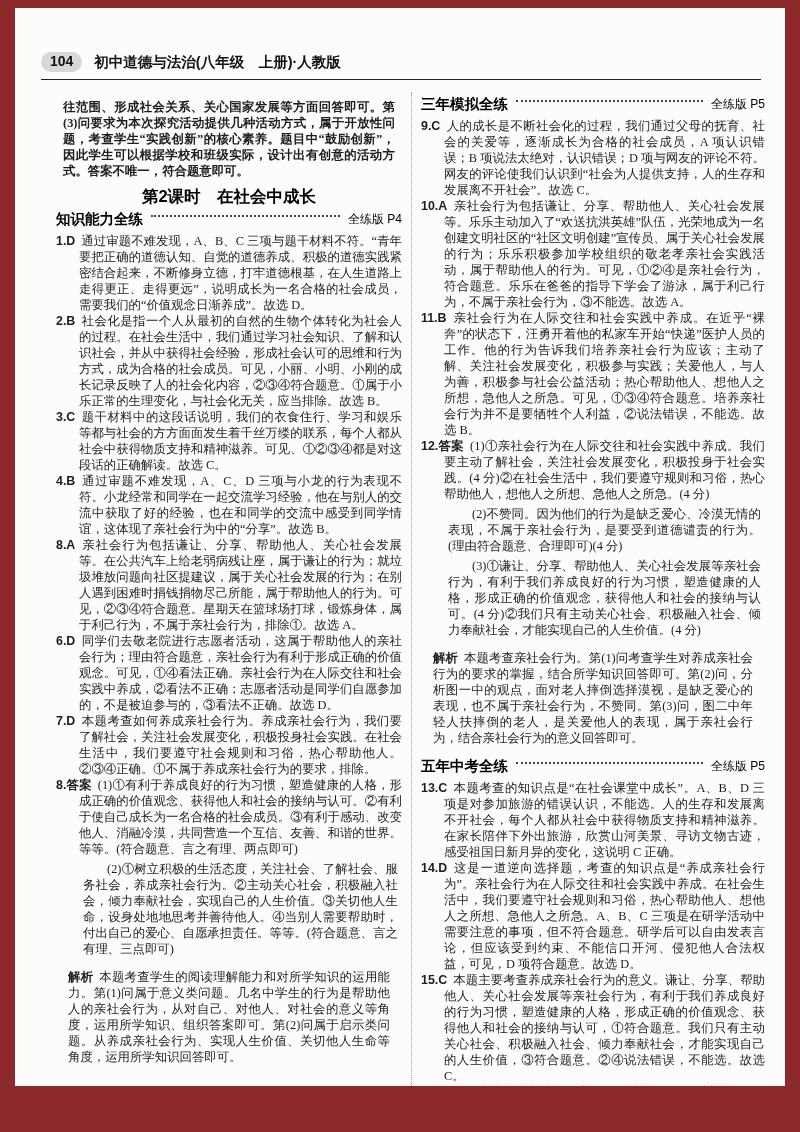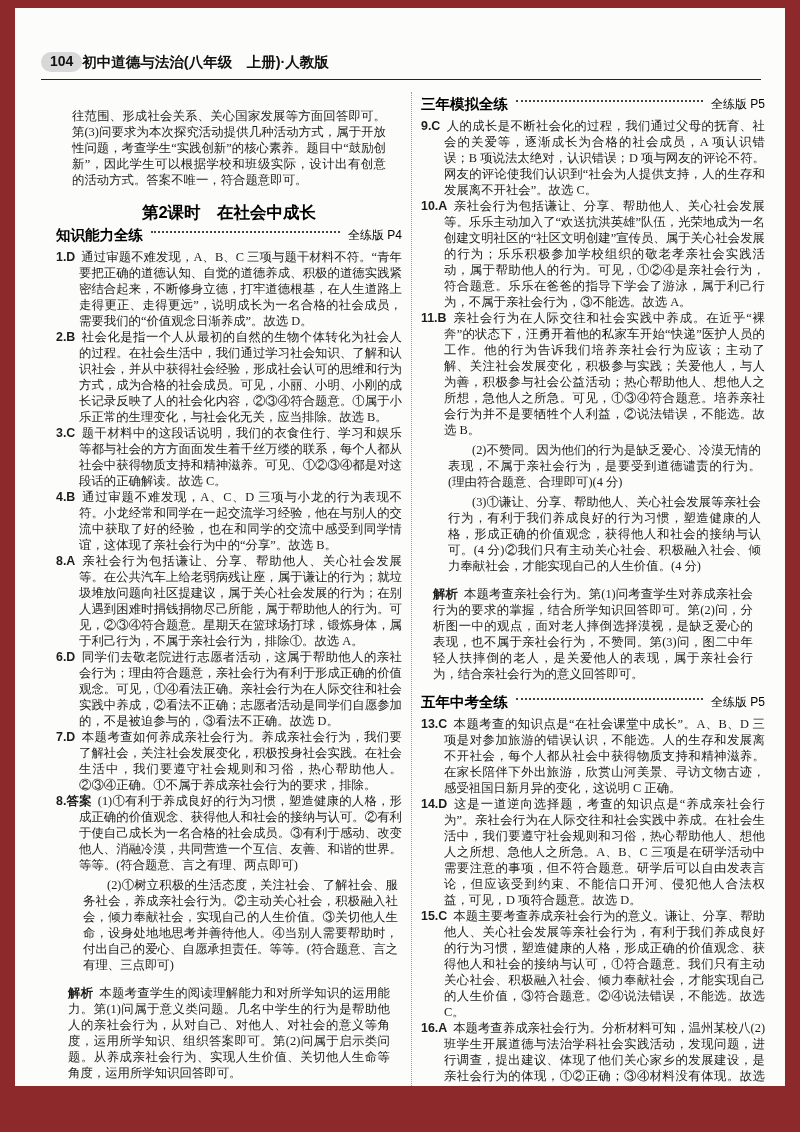--- a/index.html
+++ b/index.html
@@ -7,38 +7,38 @@
     width:800px;height:1132px;position:relative;
     background:#8d282b;
     font-family:"Liberation Serif","DejaVu Serif",serif;
     color:#1c1c1c;
   }
   .sheet{
     position:absolute;left:15px;top:8px;width:770px;height:1078px;
     background:#fcfcfa;overflow:hidden;
   }
   
-  .hdr{display:flex;align-items:center;margin:44px 24px 0 26px;}
+  .hdr{display:flex;align-items:center;gap:12px;margin:44px 24px 0 26px;}
   .badge{
     background:#d8d8d8;border-radius:10px;padding:1px 9px 2px;
     font-family:"Liberation Sans","DejaVu Sans",sans-serif;
     font-weight:bold;font-size:14px;line-height:17px;color:#111;
   }
   .btitle{
     font-family:"Liberation Sans","DejaVu Sans",sans-serif;
     font-weight:bold;font-size:14.5px;color:#111;
   }
   .hrule{border:0;border-top:1.5px solid #222;margin:7px 24px 0 26px;}
   
   .columns{display:flex;margin:12px 20px 0 41px;align-items:stretch;}
   .col{font-size:12.4px;line-height:16px;text-align:justify;}
   .col-left{width:346px;padding-right:9px;border-right:1.5px dotted #9a9a9a;}
   .col-right{flex:1;padding-left:9px;}
   
-  .intro{margin:16px;}
+  .intro{margin:7px;font-weight:bold;}
   .lesson{
     text-align:center;font-family:"Liberation Sans","DejaVu Sans",sans-serif;
     font-weight:bold;font-size:16.5px;margin:9px 0 7px;color:#000;
   }
   .secbar{display:flex;align-items:center;gap:8px;margin:4px 0 6px;}
   .secname{
     font-family:"Liberation Sans","DejaVu Sans",sans-serif;
     font-weight:bold;font-size:14.5px;white-space:nowrap;color:#000;
   }
   .leader{flex:1;height:0;border-bottom:2px dotted #444;transform:translateY(-3px);}
@@ -104,20 +104,21 @@
         <span class="secname">三年模拟全练</span>
         <span class="leader"></span>
         <span class="secref">全练版 P5</span>
       </div>
 
       <p class="item"><b class="n">9.C</b><span>人的成长是不断社会化的过程，我们通过父母的抚育、社会的关爱等，逐渐成长为合格的社会成员，A 项认识错误；B 项说法太绝对，认识错误；D 项与网友的评论不符。网友的评论使我们认识到“社会为人提供支持，人的生存和发展离不开社会”。故选 C。</span></p>
       <p class="item"><b class="n">10.A</b><span>亲社会行为包括谦让、分享、帮助他人、关心社会发展等。乐乐主动加入了“欢送抗洪英雄”队伍，光荣地成为一名创建文明社区的“社区文明创建”宣传员、属于关心社会发展的行为；乐乐积极参加学校组织的敬老孝亲社会实践活动，属于帮助他人的行为。可见，①②④是亲社会行为，符合题意。乐乐在爸爸的指导下学会了游泳，属于利己行为，不属于亲社会行为，③不能选。故选 A。</span></p>
       <p class="item"><b class="n">11.B</b><span>亲社会行为在人际交往和社会实践中养成。在近乎“裸奔”的状态下，汪勇开着他的私家车开始“快递”医护人员的工作。他的行为告诉我们培养亲社会行为应该；主动了解、关注社会发展变化，积极参与实践；关爱他人，与人为善，积极参与社会公益活动；热心帮助他人、想他人之所想，急他人之所急。可见，①③④符合题意。培养亲社会行为并不是要牺牲个人利益，②说法错误，不能选。故选 B。</span></p>
 
       <div class="item-multi">
+        <p class="pf"><b class="n">12.答案</b><span>(1)①亲社会行为在人际交往和社会实践中养成。我们要主动了解社会，关注社会发展变化，积极投身于社会实践。(4 分)②在社会生活中，我们要遵守规则和习俗，热心帮助他人，想他人之所想、急他人之所急。(4 分)</span></p>
         <p class="pn">(2)不赞同。因为他们的行为是缺乏爱心、冷漠无情的表现，不属于亲社会行为，是要受到道德谴责的行为。(理由符合题意、合理即可)(4 分)</p>
         <p class="pn">(3)①谦让、分享、帮助他人、关心社会发展等亲社会行为，有利于我们养成良好的行为习惯，塑造健康的人格，形成正确的价值观念，获得他人和社会的接纳与认可。(4 分)②我们只有主动关心社会、积极融入社会、倾力奉献社会，才能实现自己的人生价值。(4 分)</p>
       </div>
 
       <p class="item-flush"><b class="n">解析</b><span>本题考查亲社会行为。第(1)问考查学生对养成亲社会行为的要求的掌握，结合所学知识回答即可。第(2)问，分析图一中的观点，面对老人摔倒选择漠视，是缺乏爱心的表现，也不属于亲社会行为，不赞同。第(3)问，图二中年轻人扶摔倒的老人，是关爱他人的表现，属于亲社会行为，结合亲社会行为的意义回答即可。</span></p>
 
       <div class="secbar">
         <span class="secname">五年中考全练</span>
         <span class="leader"></span>
         <span class="secref">全练版 P5</span>

